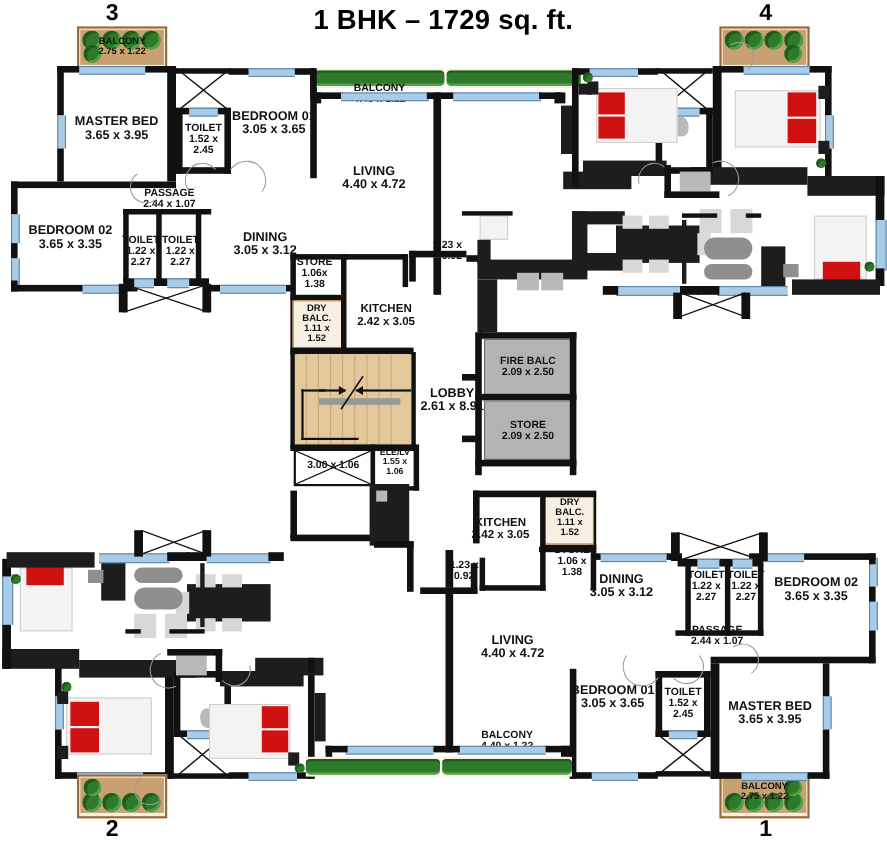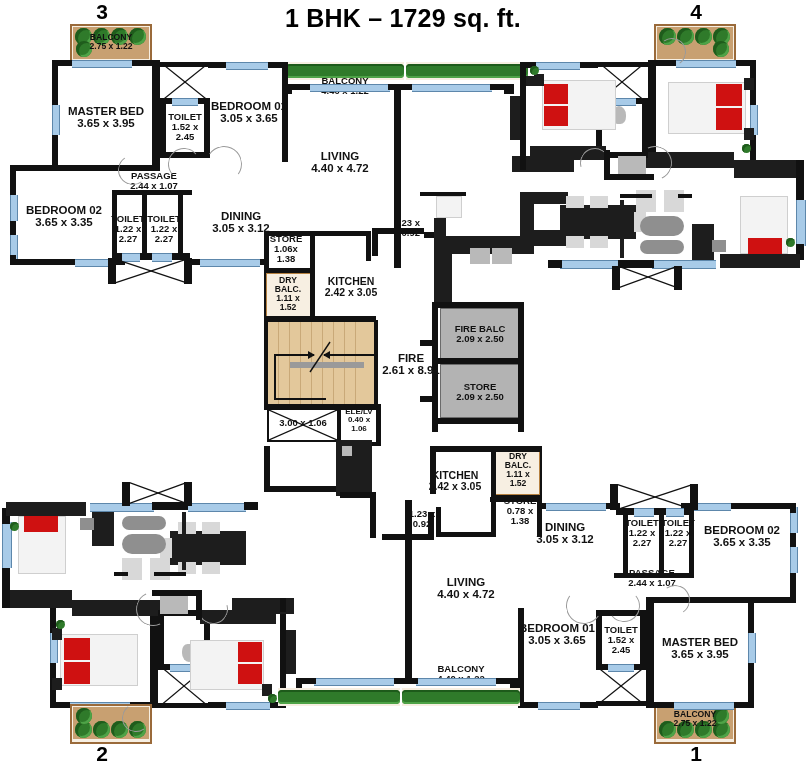--- a/index.html
+++ b/index.html
@@ -217,34 +217,34 @@
     <div class="stair-line" style="left:6px;top:32px;width:1.5px;height:46px;"></div>
     <div class="stair-line" style="left:6px;top:76px;width:52px;height:1.5px;"></div>
     <div class="stair-line" style="left:6px;top:32px;width:22px;height:1.5px;"></div>
     <div class="stair-arrow" style="left:22px;top:32px;width:24px;"></div>
     <div class="stair-arrow left" style="left:56px;top:32px;width:50px;"></div>
     <svg style="position:absolute;left:0;top:0;width:106px;height:84px;">
         <line x1="42" y1="50" x2="62" y2="20" stroke="#111" stroke-width="1.4"></line>
       </svg>
   </div>
 
-  <div class="rlabel s12" style="left:372px;top:352px;width:78px;"><span>FIRE</span><br><span>2.61 x 8.91</span></div>
+  <div class="rlabel s12" style="left:372px;top:352px;width:78px;"><span>LOBBY</span><br><span>2.61 x 8.91</span></div>
 
   <div class="wall" style="left:264px;top:404px;width:114px;height:6px;"></div>
   <div class="xbox" style="left:267px;top:408px;width:72px;height:34px;border:2px solid #111;">
     <svg class="d1" viewBox="0 0 72 34" preserveAspectRatio="none">
         <line x1="0" y1="0" x2="72" y2="34" stroke="#111" stroke-width="1.3"></line>
         <line x1="72" y1="0" x2="0" y2="34" stroke="#111" stroke-width="1.3"></line>
       </svg>
   </div>
   <div class="rlabel s10" style="left:264px;top:418px;width:78px;"><span>3.00 x 1.06</span></div>
   <div class="wall" style="left:337px;top:404px;width:4px;height:42px;"></div>
   <div class="wall" style="left:337px;top:442px;width:44px;height:4px;"></div>
   <div class="wall" style="left:376px;top:404px;width:5px;height:42px;"></div>
-  <div class="rlabel s8" style="left:336px;top:408px;width:46px;"><span>ELE/LV</span><br><span>0.40 x
+  <div class="rlabel s8" style="left:336px;top:408px;width:46px;"><span>ELE/LV</span><br><span>1.55 x
 1.06</span></div>
 
   <div class="wall" style="left:264px;top:446px;width:6px;height:44px;"></div>
   <div class="wall" style="left:264px;top:486px;width:76px;height:6px;"></div>
   <div class="furn f-darker" style="left:336px;top:440px;width:36px;height:56px;"></div>
   <div class="furn f-grey" style="left:342px;top:446px;width:10px;height:10px;"></div>
 
   <div class="wall" style="left:436px;top:302px;width:88px;height:6px;"></div>
   <div class="lift" style="left:440px;top:308px;width:80px;height:52px;"></div>
   <div class="rlabel s10" style="left:436px;top:324px;width:88px;"><span>FIRE BALC</span><br><span>2.09 x 2.50</span></div>
@@ -557,21 +557,21 @@
   <div class="wall" style="left:405px;top:534px;width:7px;height:150px;"></div>
   <div class="wall" style="left:382px;top:534px;width:52px;height:6px;"></div>
   <div class="wall" style="left:428px;top:512px;width:6px;height:28px;"></div>
   <div class="rlabel s10" style="left:392px;top:509px;width:60px;"><span>1.23 x
 0.92</span></div>
   <div class="wall" style="left:405px;top:500px;width:7px;height:34px;"></div>
 
   <div class="wall" style="left:490px;top:497px;width:52px;height:5px;"></div>
   <div class="wall" style="left:537px;top:447px;width:5px;height:90px;"></div>
   <div class="wall" style="left:492px;top:495px;width:50px;height:5px;"></div>
-  <div class="rlabel s10" style="left:494px;top:496px;width:52px;"><span>STORE</span><br><span>0.78 x
+  <div class="rlabel s10" style="left:494px;top:496px;width:52px;"><span>STORE</span><br><span>1.06 x
 1.38</span></div>
   <div class="balcony-box" style="left:494px;top:451px;width:46px;height:44px;border-width:1px;border-color:#b5803f;"></div>
   <div class="rlabel s9" style="left:490px;top:452px;width:56px;"><span>DRY
 BALC.</span><br><span>1.11 x
 1.52</span></div>
   <div class="wall" style="left:491px;top:447px;width:5px;height:90px;"></div>
   <div class="wall" style="left:436px;top:532px;width:60px;height:5px;"></div>
   <div class="wall" style="left:436px;top:507px;width:5px;height:30px;"></div>
   <div class="rlabel s11" style="left:410px;top:470px;width:90px;"><span>KITCHEN</span><br><span>2.42 x 3.05</span></div>
   <div class="wall" style="left:430px;top:446px;width:112px;height:6px;"></div>

